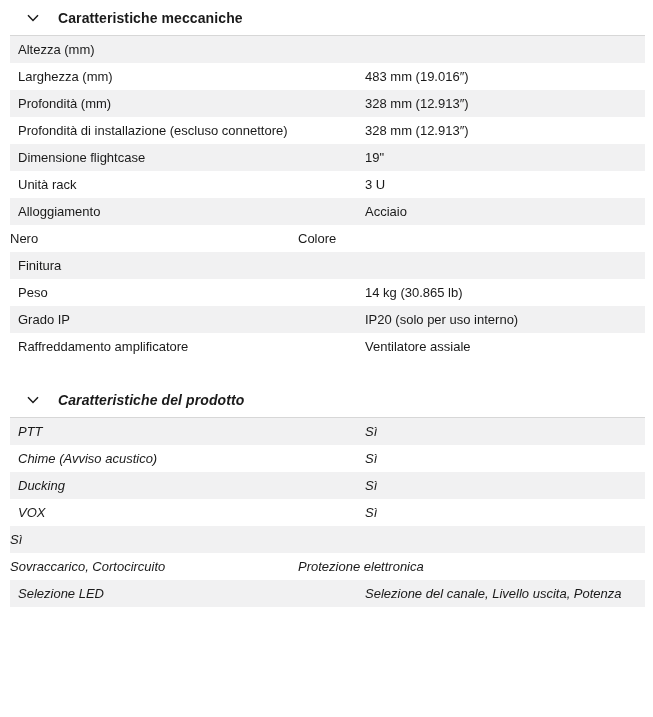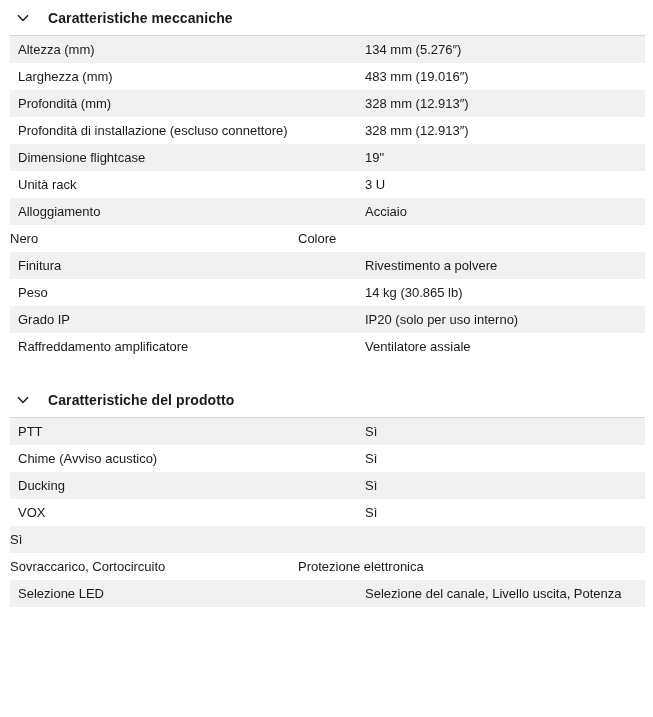--- a/index.html
+++ b/index.html
@@ -8,27 +8,27 @@
     background: #ffffff;
   }
   body {
     width: 653px;
     height: 717px;
     font-family: "Liberation Sans", sans-serif;
     color: #1a1a1a;
     overflow: hidden;
   }
   .spec-section { width: 653px; }
-  .spec-section + .spec-section { margin-top: 22px; }
+  .spec-section + .spec-section { margin-top: 22px; font-style: italic; }
 
   .section-header {
     display: flex;
     align-items: center;
     height: 35px;
-    padding-left: 17px;
+    padding-left: 27px;
     cursor: pointer;
   }
   .chevron {
     width: 12px;
     height: 12px;
     display: inline-flex;
     align-items: center;
     justify-content: center;
   }
   .section-title {
@@ -72,21 +72,20 @@
       <span class="chevron">
         <svg width="12" height="8" viewBox="0 0 12 8" aria-hidden="true">
           <polyline points="1,1.3 6,6.5 11,1.3" fill="none" stroke="#1a1a1a" stroke-width="1.5"></polyline>
         </svg>
       </span>
       <span class="section-title">Caratteristiche meccaniche</span>
     </div>
     <div class="rows">
   <div class="spec-row alt">
     <div class="cell label">Altezza (mm)</div>
-    <div class="cell value">134 mm (5.276″)</div>
   </div>
 
   <div class="spec-row">
     <div class="cell label">Larghezza (mm)</div>
     <div class="cell value">483 mm (19.016″)</div>
   </div>
 
   <div class="spec-row alt">
     <div class="cell label">Profondità (mm)</div>
     <div class="cell value">328 mm (12.913″)</div>
@@ -112,21 +111,20 @@
     <div class="cell value">Acciaio</div>
   </div>
 
   <div class="spec-row">
     <div class="cell value">Nero</div>
     <div class="cell label">Colore</div>
   </div>
 
   <div class="spec-row alt">
     <div class="cell label">Finitura</div>
-    <div class="cell value">Rivestimento a polvere</div>
   </div>
 
   <div class="spec-row">
     <div class="cell label">Peso</div>
     <div class="cell value">14 kg (30.865 lb)</div>
   </div>
 
   <div class="spec-row alt">
     <div class="cell label">Grado IP</div>
     <div class="cell value">IP20 (solo per uso interno)</div>

